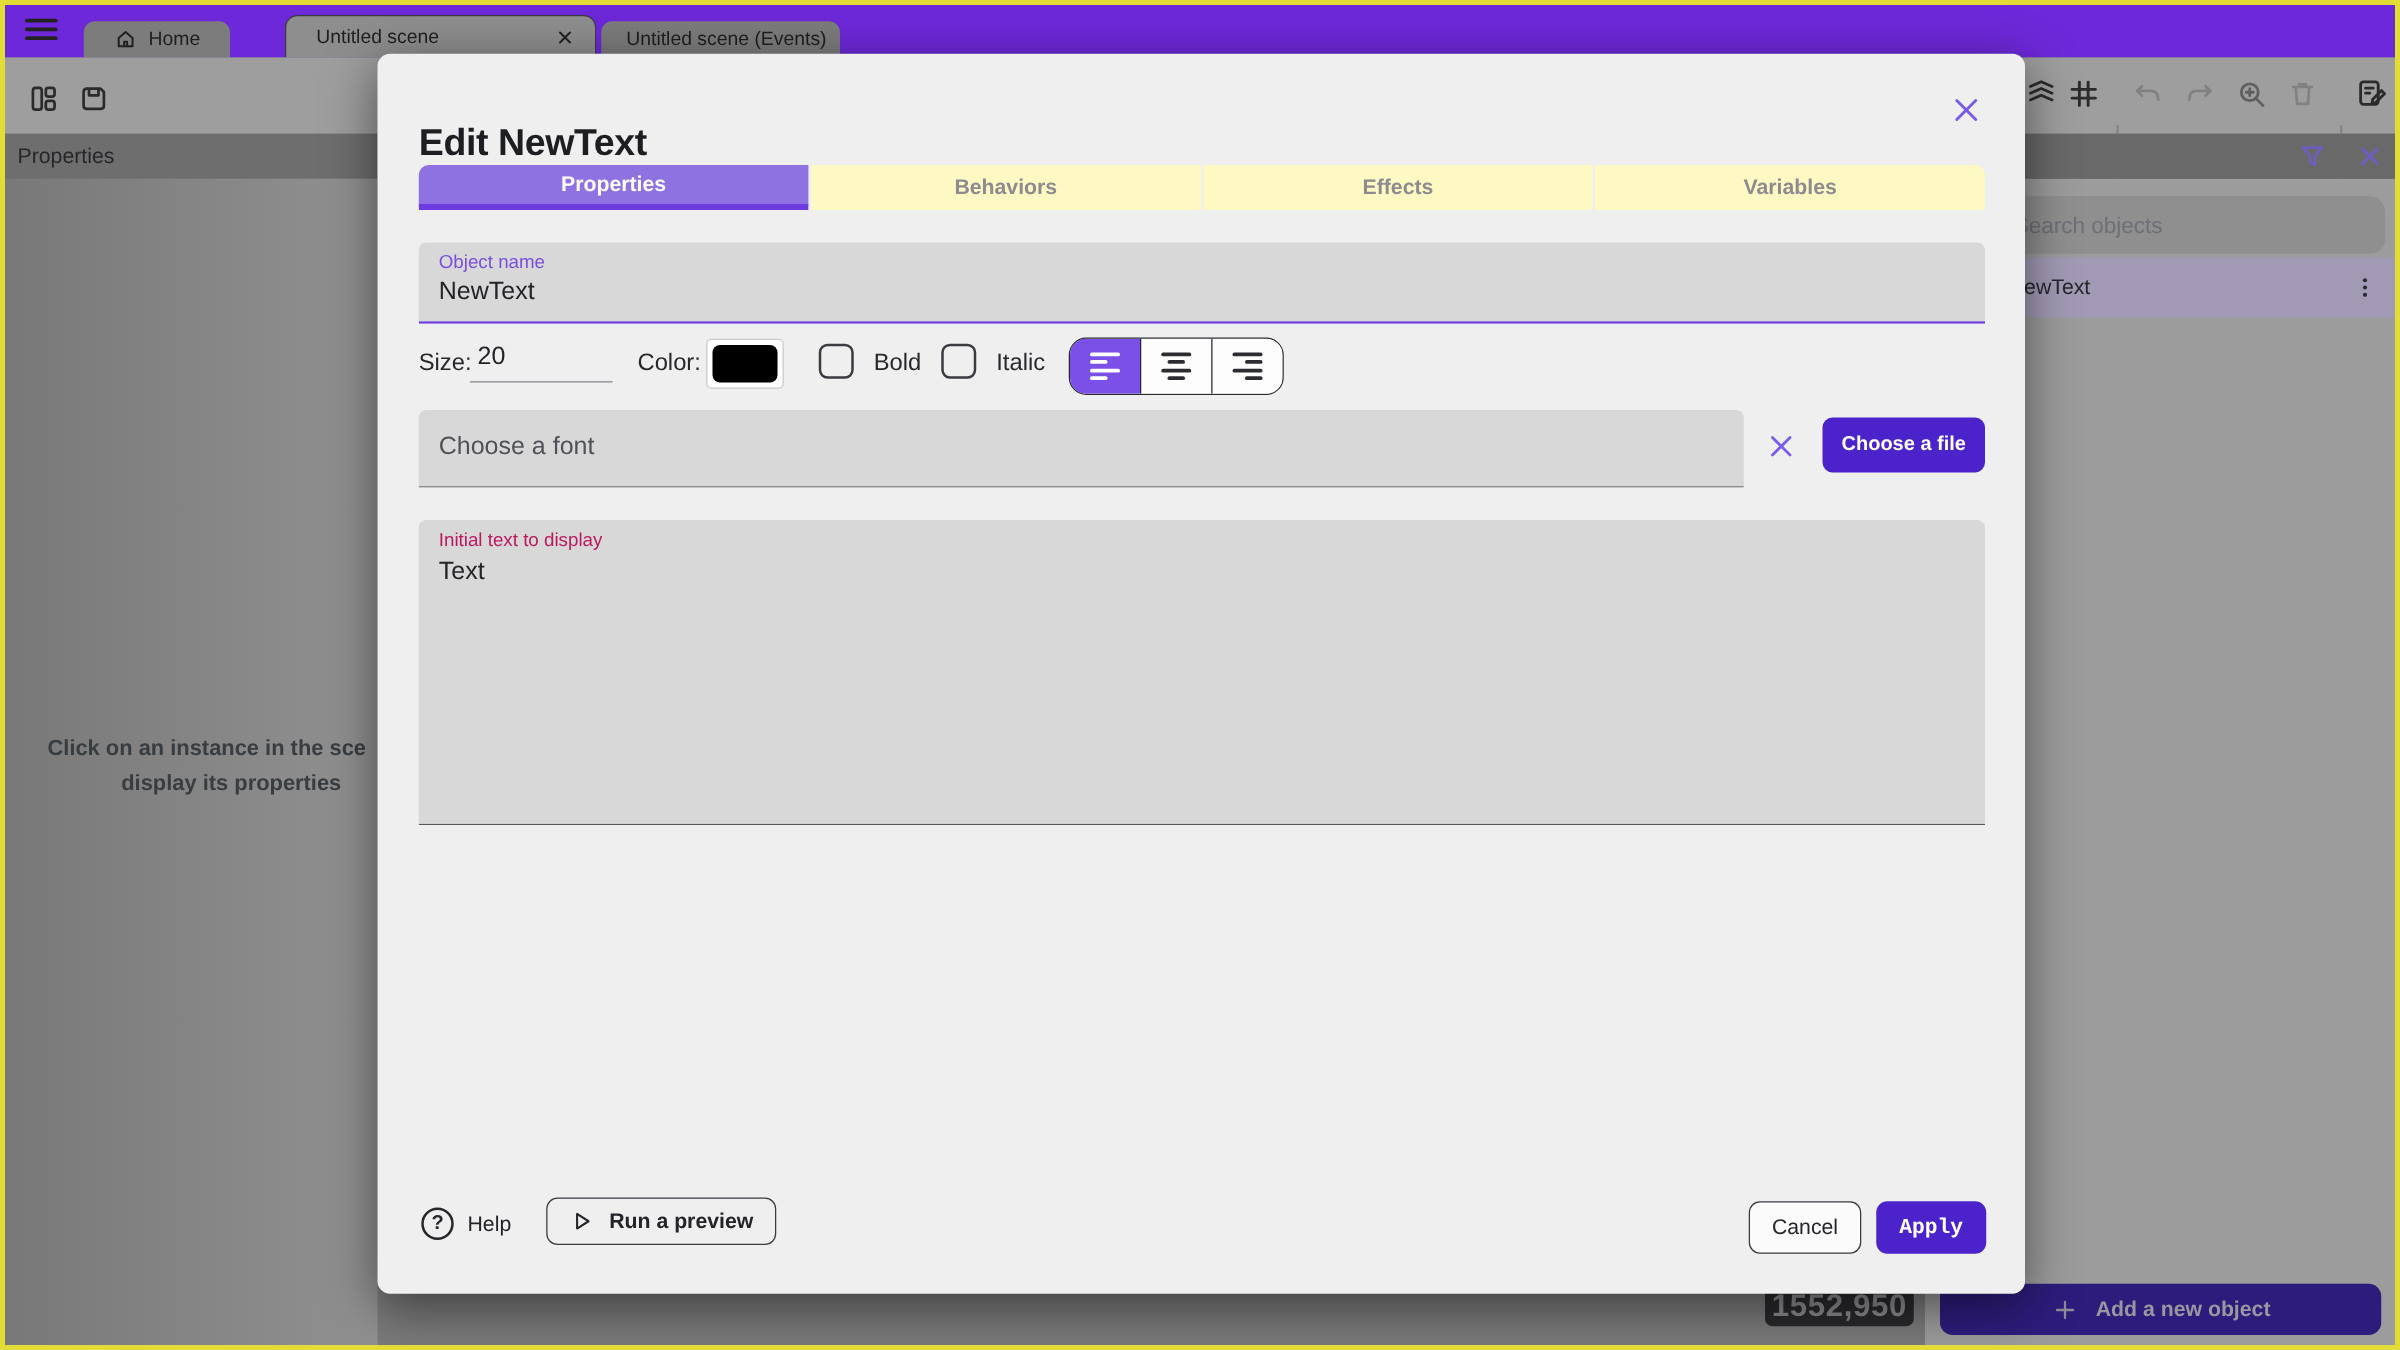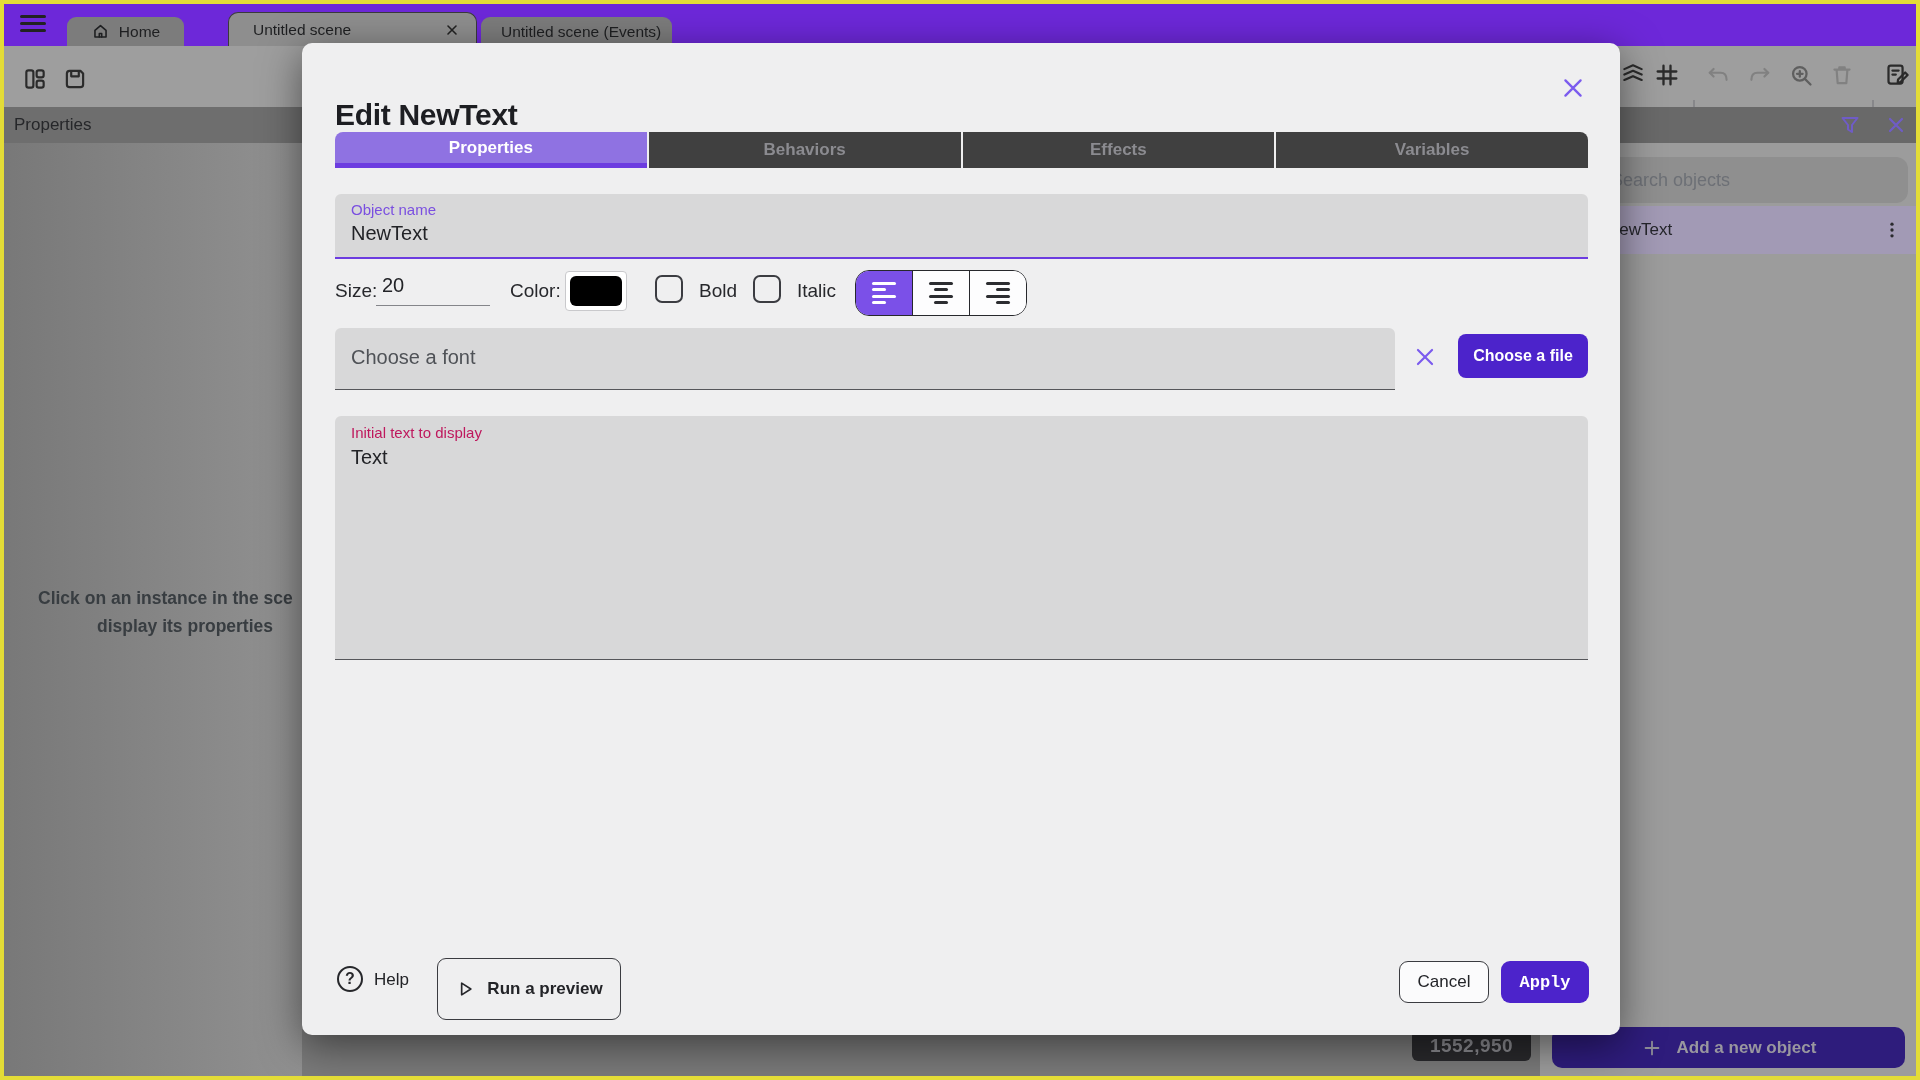--- a/index.html
+++ b/index.html
@@ -29,30 +29,30 @@
   .rp-body{left:1540px;top:143px;width:380px;height:933px;background:#9c9c9c;}
   .search-pill{left:1598px;top:157px;width:310px;height:46px;background:#8f8f8f;
                border-radius:12px;color:#6d7076;font-size:18px;display:flex;
                align-items:center;padding-left:13px;}
   .obj-row{left:1540px;top:206px;width:380px;height:48px;background:#a29ab5;
            color:#25262b;font-size:17px;display:flex;align-items:center;}
   .add-btn{left:1552px;top:1027px;width:353px;height:41px;background:#2e1c7c;
            border-radius:10px;display:flex;align-items:center;justify-content:center;
            gap:14px;color:#99979f;font-weight:bold;font-size:17px;}
   .coords-badge{left:1412px;top:1030px;width:119px;height:31px;background:#29292c;
-                border-radius:6px;color:#8a8a8f;font-size:19px;font-weight:bold;
+                border-radius:6px;color:#8a8a8f;font-size:25px;font-weight:bold;
                 display:flex;align-items:center;justify-content:center;letter-spacing:.5px;}
 
   
   .modal{left:302px;top:43px;width:1318px;height:992px;background:#efeff0;
          border-radius:10px;box-shadow:0 10px 40px rgba(0,0,0,.5);z-index:10;}
   .m-title{left:33px;top:55px;font-size:30px;font-weight:bold;color:#1d1e22;letter-spacing:-.3px;}
   .m-tabs{left:33px;top:89px;width:1253px;height:36px;display:flex;}
   .mtab{flex:1;display:flex;align-items:center;justify-content:center;
-        background:#404040;color:#8b8b90;font-size:17px;font-weight:bold;}
+        background:#fef9c3;color:#8b8b90;font-size:17px;font-weight:bold;}
   .mtab+.mtab{border-left:2px solid #efeff0;}
   .mtab:first-child{border-radius:8px 0 0 0;}
   .mtab:last-child{border-radius:0 8px 0 0;}
   .mtab.sel{background:#8f72e2;color:#ffffff;border-bottom:5px solid #6c3ce0;
             border-radius:8px 0 0 0;}
   .field{background:#d8d8d9;border-radius:6px 6px 0 0;}
   .flabel{font-size:15px;}
   .fvalue{font-size:20px;color:#222327;}
   .chk{width:28px;height:28px;border:2.5px solid #3b3c41;border-radius:7px;background:transparent;}
   .rowlab{font-size:19px;color:#27282c;}
@@ -267,21 +267,21 @@
     </div>
 
     <div class="a field" style="left:33px;top:373px;width:1253px;height:244px;border-bottom:1px solid #55565a;">
       <div class="a flabel" style="left:16px;top:8px;color:#be185d;">Initial text to display</div>
       <div class="a fvalue" style="left:16px;top:30px;">Text</div>
     </div>
 
     <div class="a ic" style="left:35px;top:923px;width:26px;height:26px;border:2px solid #26272b;border-radius:50%;
          font-size:16px;font-weight:bold;color:#26272b;">?</div>
     <div class="a" style="left:72px;top:927px;font-size:17px;font-weight:normal;color:#222327;">Help</div>
-    <div class="a btn btn-outline" style="left:135px;top:915px;width:184px;height:62px;gap:12px;">
+    <div class="a btn btn-outline" style="left:135px;top:915px;width:184px;height:38px;gap:12px;">
       <svg width="20" height="20" viewBox="0 0 24 24" stroke="#26272b" stroke-width="2" fill="none" stroke-linejoin="round">
         <path d="M8 5 V19 L19 12 Z"></path>
       </svg>
       <span>Run a preview</span>
     </div>
     <div class="a btn btn-outline" style="left:1097px;top:918px;width:90px;height:42px;background:#fbfbfc;font-weight:normal;">
       <span>Cancel</span>
     </div>
     <div class="a btn btn-indigo" style="left:1199px;top:918px;width:88px;height:42px;font-family:Liberation Mono, monospace;">
       <span>Apply</span>

